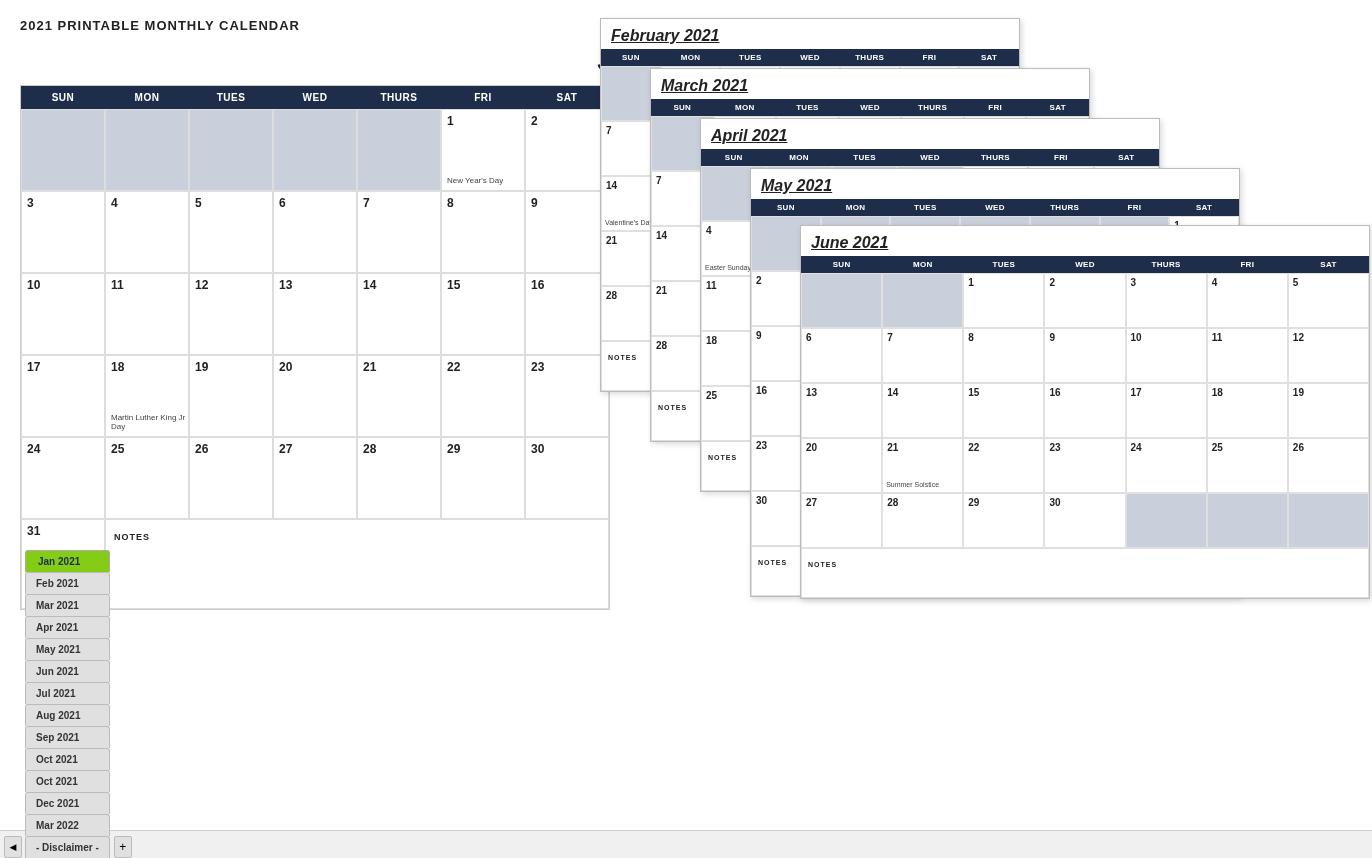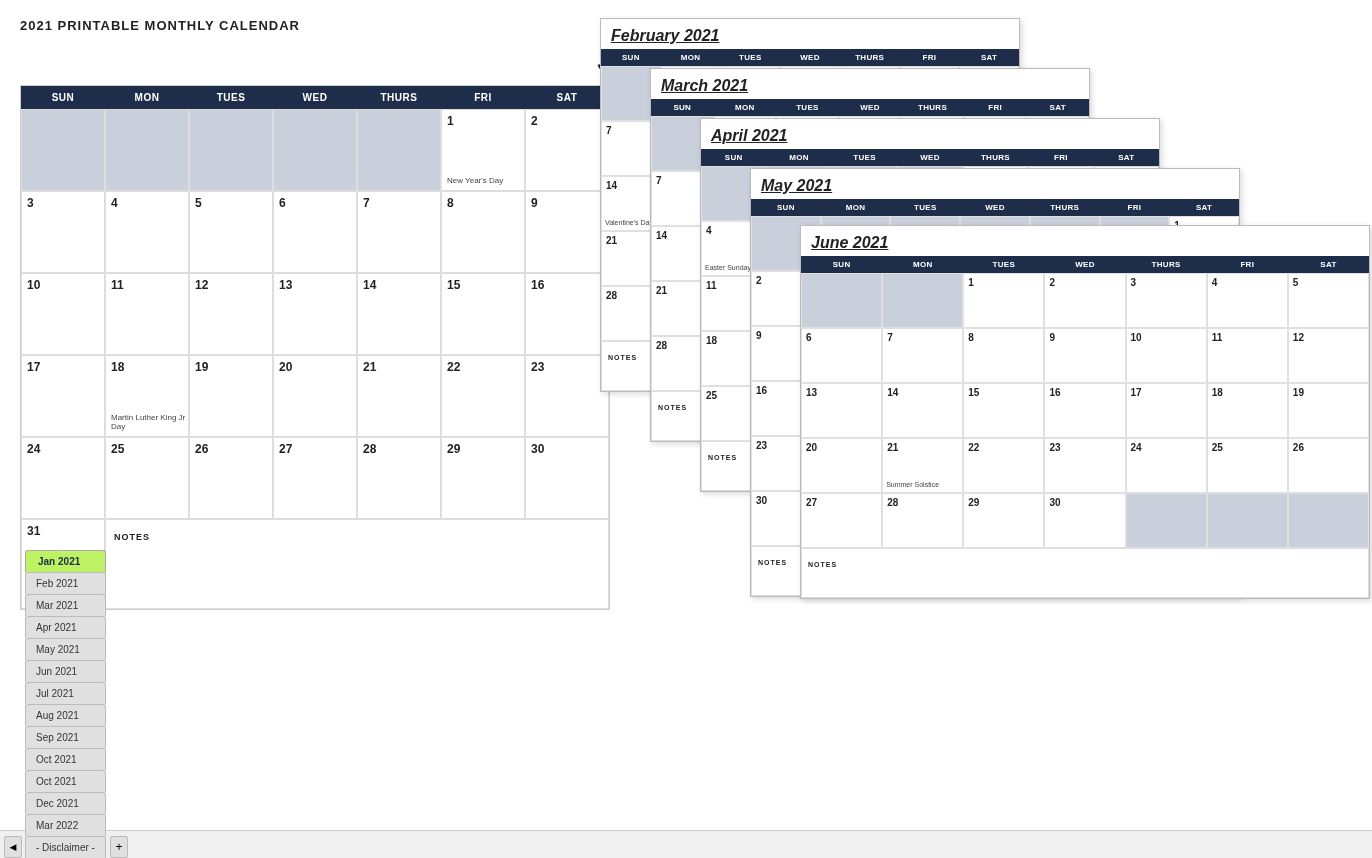--- a/index.html
+++ b/index.html
@@ -243,24 +243,25 @@
       display: flex;
       align-items: center;
       background: #e0e0e0;
       border: 1px solid #bbb;
       border-bottom: none;
       cursor: pointer;
       margin-right: 2px;
       color: #333;
       white-space: nowrap;
       border-radius: 3px 3px 0 0;
+      font-weight: bold;
     }
 
     .tab-item.active {
-      background: #bef264;
+      background: #84cc16;
       color: #1e2d4a;
       font-weight: 700;
       border-color: #aaa;
       padding-left: 12px;
     }
 
     .tab-nav-btn {
       width: 18px;
       height: 22px;
       display: flex;

